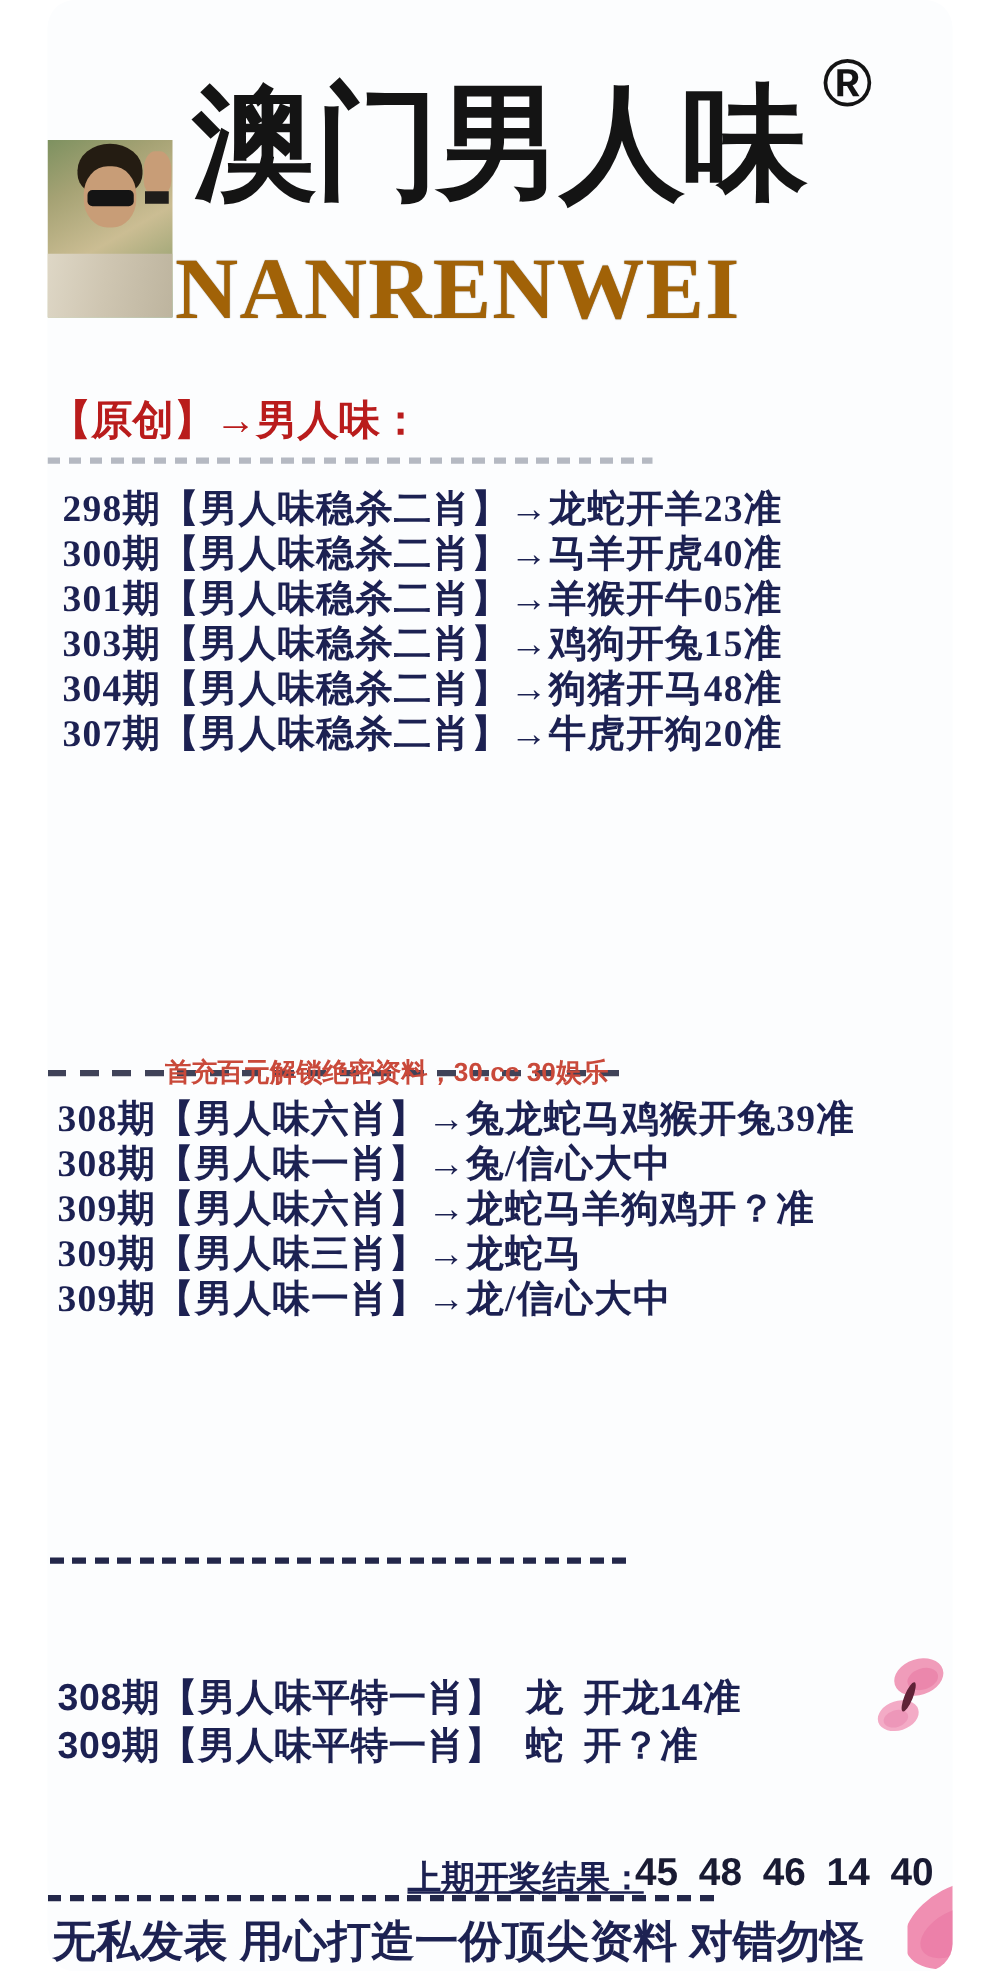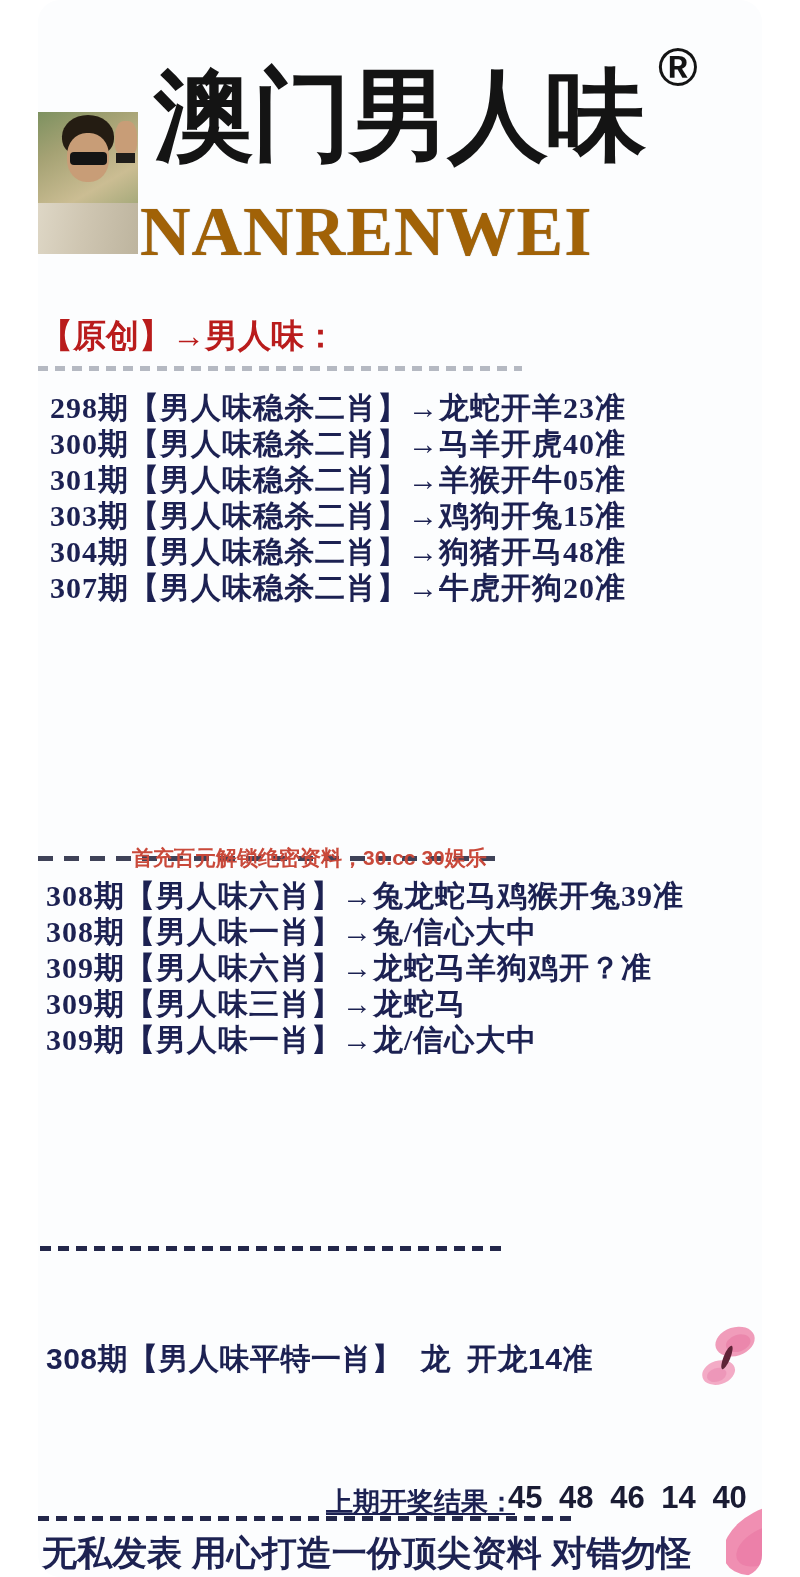--- a/index.html
+++ b/index.html
@@ -103,20 +103,21 @@
       <div class="row"><span class="p">309期</span><span class="c">【男人味六肖】</span><span class="arrow">→</span><span class="pick">龙蛇马羊狗鸡</span><span class="res">开？准</span></div>
       <div class="row"><span class="p">309期</span><span class="c">【男人味三肖】</span><span class="arrow">→</span><span class="pick">龙蛇马</span></div>
       <div class="row"><span class="p">309期</span><span class="c">【男人味一肖】</span><span class="arrow">→</span><span class="pick">龙/信心大中</span></div>
     </div>
 
   <div class="watermark">澳门男人味原创作品</div>
 
   <div class="dash-navy dash-pingte"></div>
   <div class="tiplist list3">
       <div class="row"><span class="p">308期</span><span class="c">【男人味平特一肖】</span><span class="pick">龙</span><span class="res">开龙14准</span></div>
+      <div class="row"><span class="p">309期</span><span class="c">【男人味平特一肖】</span><span class="pick">蛇</span><span class="res">开？准</span></div>
     </div>
 
   <svg class="bfly bfly-sm" viewBox="0 0 100 100">
     <g transform="rotate(-18 50 50)">
       <ellipse cx="64" cy="34" rx="24" ry="17" fill="#f09cba"></ellipse>
       <ellipse cx="67" cy="37" rx="15" ry="10" fill="#e87fa6" opacity="0.7"></ellipse>
       <ellipse cx="34" cy="63" rx="20" ry="14" fill="#f3abc6"></ellipse>
       <ellipse cx="31" cy="65" rx="12" ry="8" fill="#e98bb0" opacity="0.6"></ellipse>
       <ellipse cx="49" cy="49" rx="4" ry="15" fill="#5f2337" transform="rotate(40 49 49)"></ellipse>
     </g>

